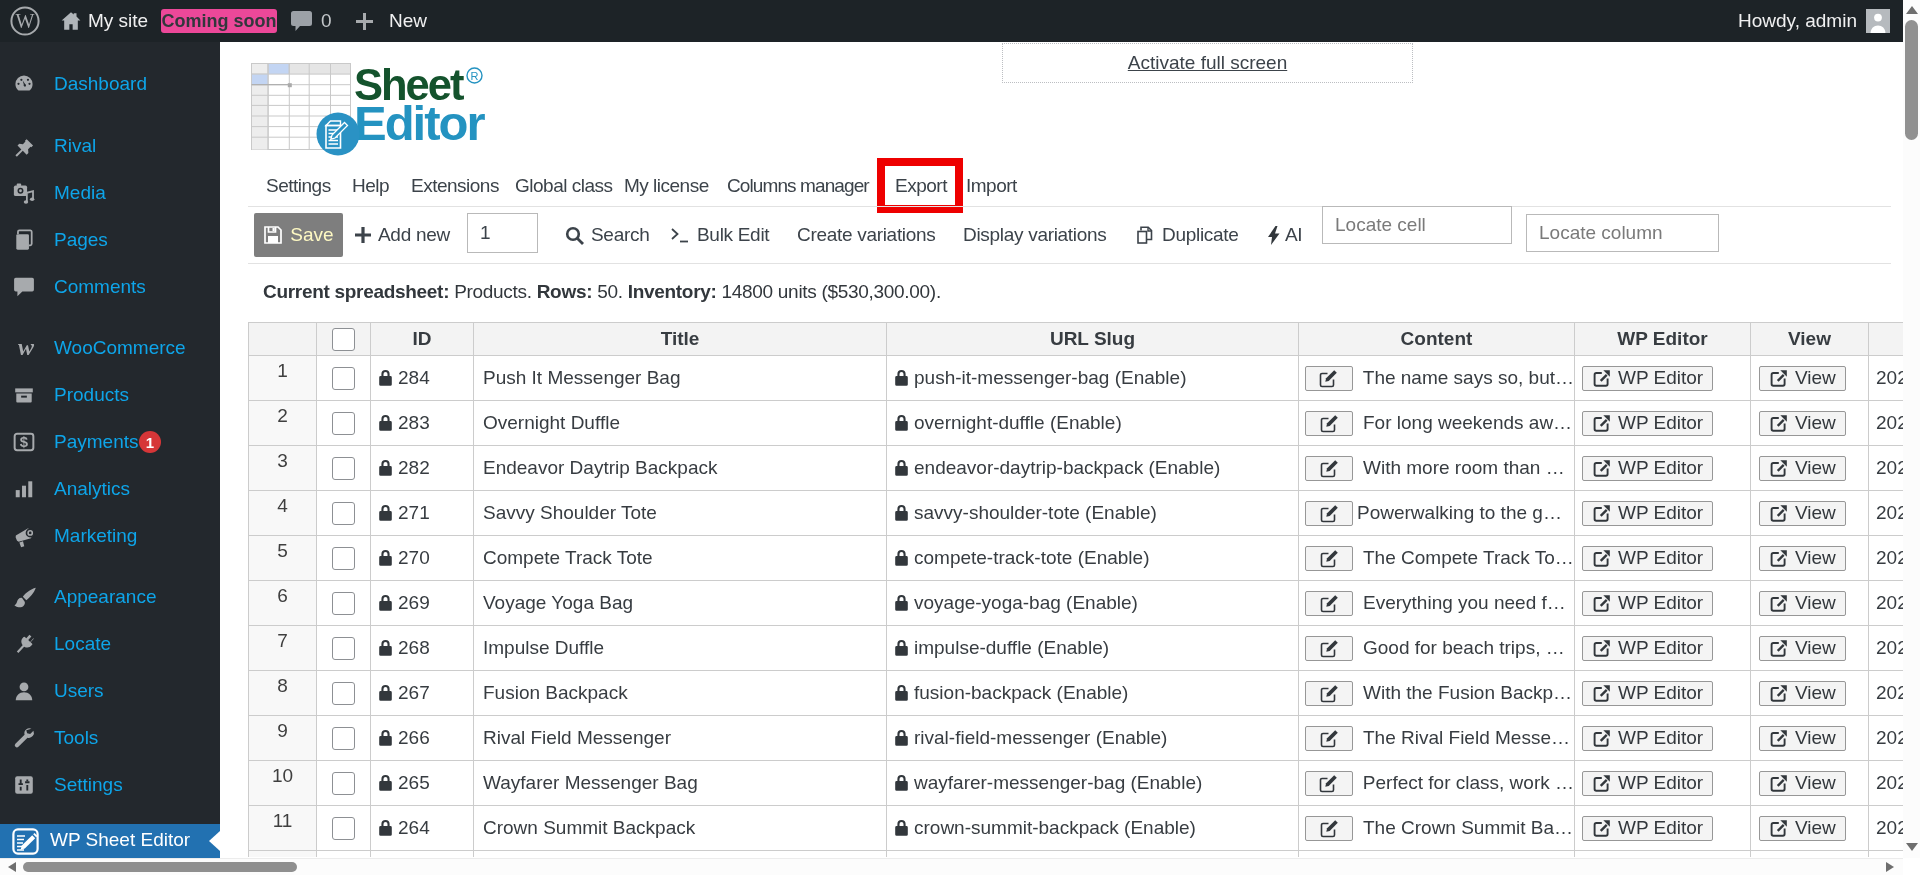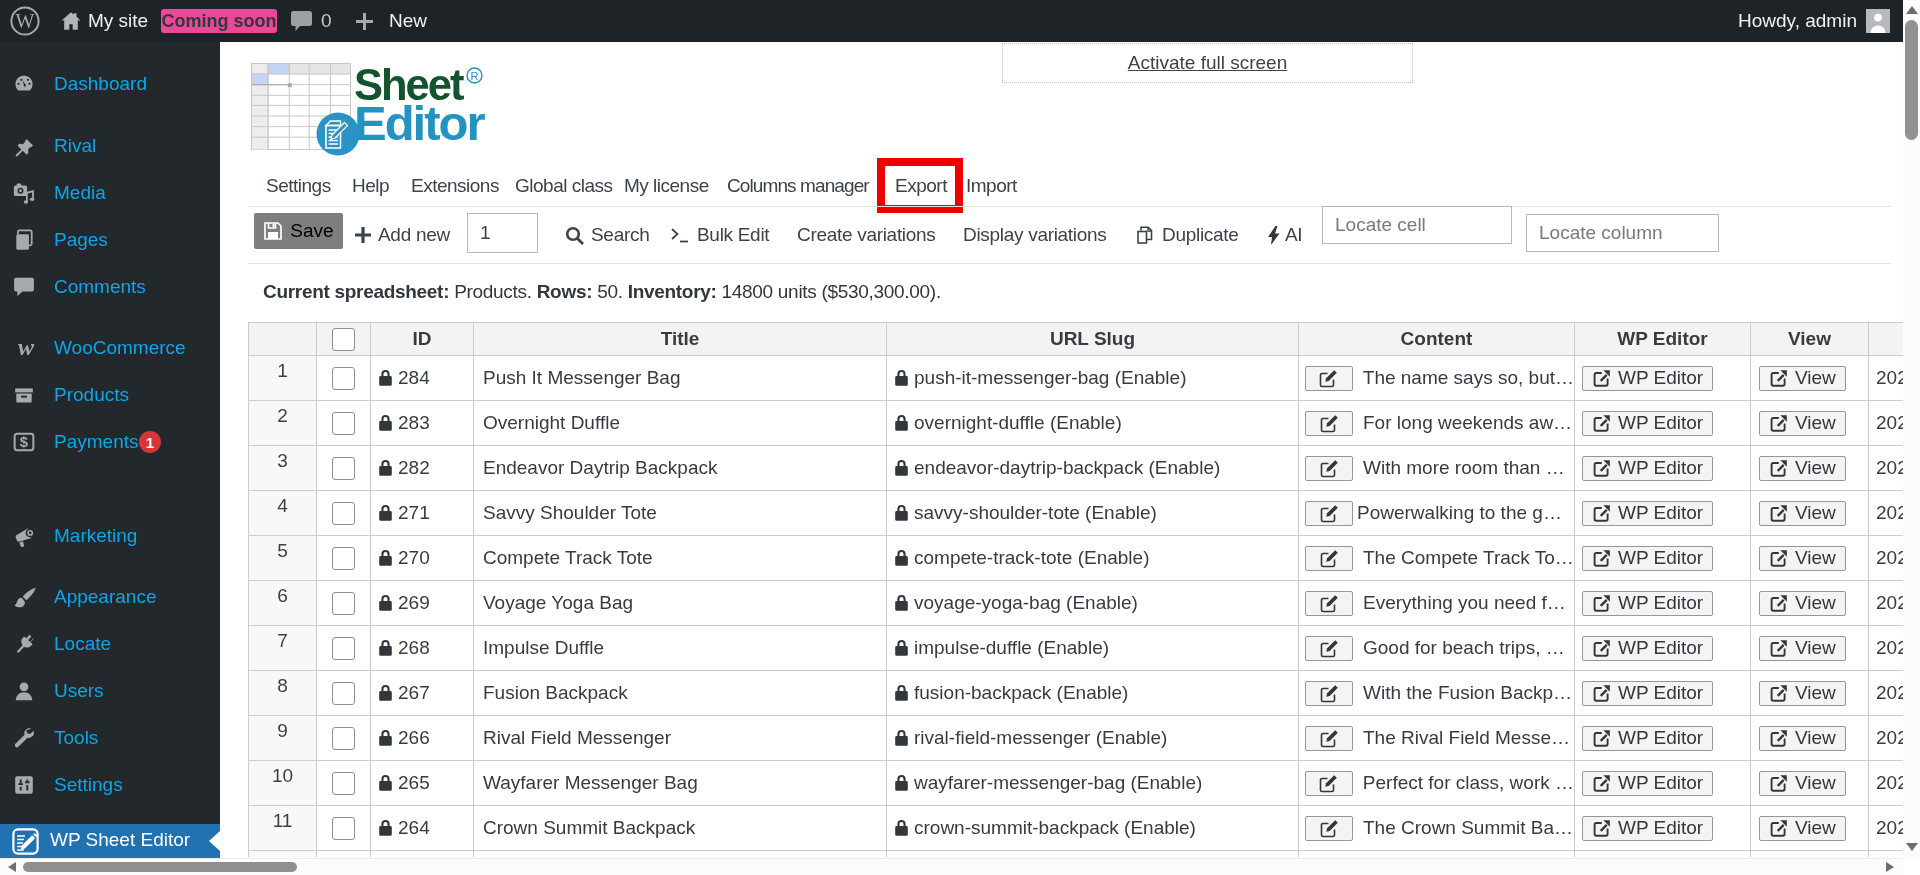--- a/index.html
+++ b/index.html
@@ -19,22 +19,22 @@
 .mi .tx{position:absolute;left:54px;top:50%;margin-top:-12px;font-size:19px;line-height:24px;color:#0ea5e9;white-space:nowrap}
 #wpse{position:absolute;left:0;top:782px;width:220px;height:34px;background:#2271b1}
 
 #fsbox{position:absolute;left:1002px;top:43px;width:411px;height:40px;border:1px dotted #bcbec2;box-sizing:border-box;
   display:flex;align-items:center;justify-content:center;font-size:19px;color:#3c434a}
 #fsbox span{text-decoration:underline}
 .tab{position:absolute;top:175px;font-size:19px;color:#3c434a;white-space:nowrap;letter-spacing:-0.5px}
 #redbox{position:absolute;left:877px;top:158px;width:86px;height:55px;border:8px solid #ee0000;box-sizing:border-box}
 .hline{position:absolute;background:#e2e2e2;height:1px}
 
-#savebtn{position:absolute;left:254px;top:213px;width:89px;height:36px;background:#7e7e7e;border-radius:2px;
-  color:#000000;font-size:19px;display:flex;align-items:center;justify-content:center;gap:7px}
+#savebtn{position:absolute;left:254px;top:213px;width:89px;height:44px;background:#7e7e7e;border-radius:2px;
+  color:#fef9c3;font-size:19px;display:flex;align-items:center;justify-content:center;gap:7px}
 .tbi{position:absolute;top:224px;height:22px;display:flex;align-items:center;font-size:19px;color:#3c434a;white-space:nowrap;letter-spacing:-0.3px}
 .tin{position:absolute;box-sizing:border-box;border:1px solid #b9b9b9;background:#fff;font-size:19px;
   font-family:"Liberation Sans",sans-serif;color:#3c434a;padding:0 0 0 12px;display:flex;align-items:center}
 .ph{color:#7a7a7a}
 #curline{position:absolute;left:263px;top:281px;font-size:19px;color:#32373c;letter-spacing:-0.3px}
 
 #twrap{position:absolute;left:248px;top:322px;width:1655px;height:535px;overflow:hidden}
 table{border-collapse:collapse;table-layout:fixed;width:1780px;font-size:19px;color:#373c41}
 td,th{border:1px solid #ccc;padding:0;overflow:hidden;white-space:nowrap;vertical-align:middle}
 th{height:32px;background:#f3f3f3;font-weight:bold;text-align:center}
@@ -156,20 +156,30 @@
     </div>
   <div class="mi" style="top:382px">
       <span class="ic">
     <svg width="22" height="22" viewBox="0 0 20 20">
           <rect x="1.5" y="2.5" width="17" height="15" rx="2.2" fill="none" stroke="#a7aaad" stroke-width="1.8"></rect>
           <text x="10" y="14.7" text-anchor="middle" font-size="13.5" font-weight="bold" fill="#a7aaad" font-family="Liberation Sans,sans-serif">$</text>
         </svg>
   </span>
       <span class="tx">Payments</span>
   <span style="position:absolute;left:139px;top:50%;margin-top:-11px;width:22px;height:22px;border-radius:50%;background:#d63638;color:#fff;font-size:15px;font-weight:bold;display:flex;align-items:center;justify-content:center">1</span>
+    </div>
+  <div class="mi" style="top:429px">
+      <span class="ic">
+    <svg width="22" height="22" viewBox="0 0 20 20">
+          <rect x="2.5" y="11" width="3.6" height="6.5" fill="#a7aaad"></rect>
+          <rect x="8.2" y="7" width="3.6" height="10.5" fill="#a7aaad"></rect>
+          <rect x="13.9" y="3" width="3.6" height="14.5" fill="#a7aaad"></rect>
+        </svg>
+  </span>
+      <span class="tx">Analytics</span>
     </div>
   <div class="mi" style="top:476px">
       <span class="ic">
     <svg width="23" height="23" viewBox="0 0 21 21">
           <path d="M2.6 9.6L13.8 3a6.8 6.8 0 013 4 6.8 6.8 0 01-.4 5L5.2 15.4a3.6 3.6 0 01-2.2-2.7 3.6 3.6 0 01-.4-3.1z" fill="#a7aaad"></path>
           <path d="M5.8 15.9l3.3-1.1 1.2 4.6-2.9.9z" fill="#a7aaad"></path>
           <circle cx="15.7" cy="7.2" r="3.4" fill="#a7aaad" stroke="#23282d" stroke-width="1.5"></circle>
           <circle cx="15.7" cy="7.2" r="1.2" fill="#23282d"></circle>
         </svg>
   </span>

